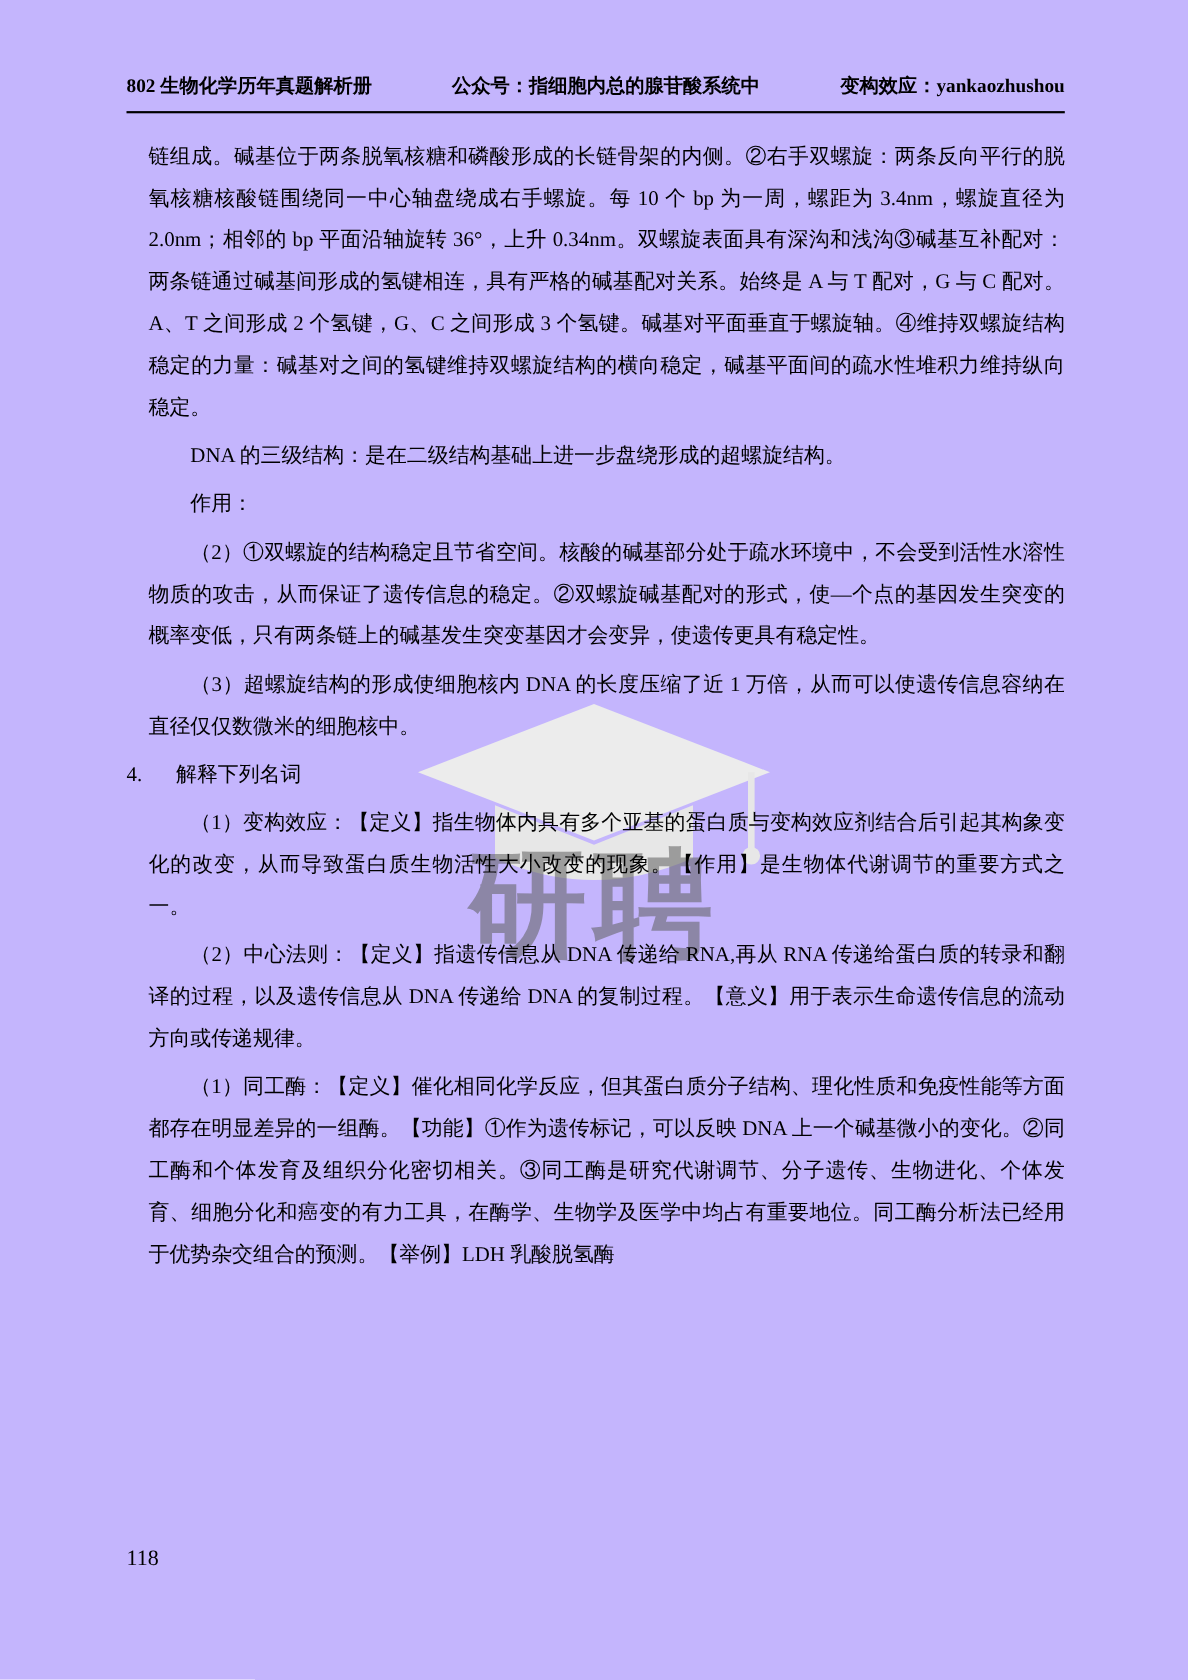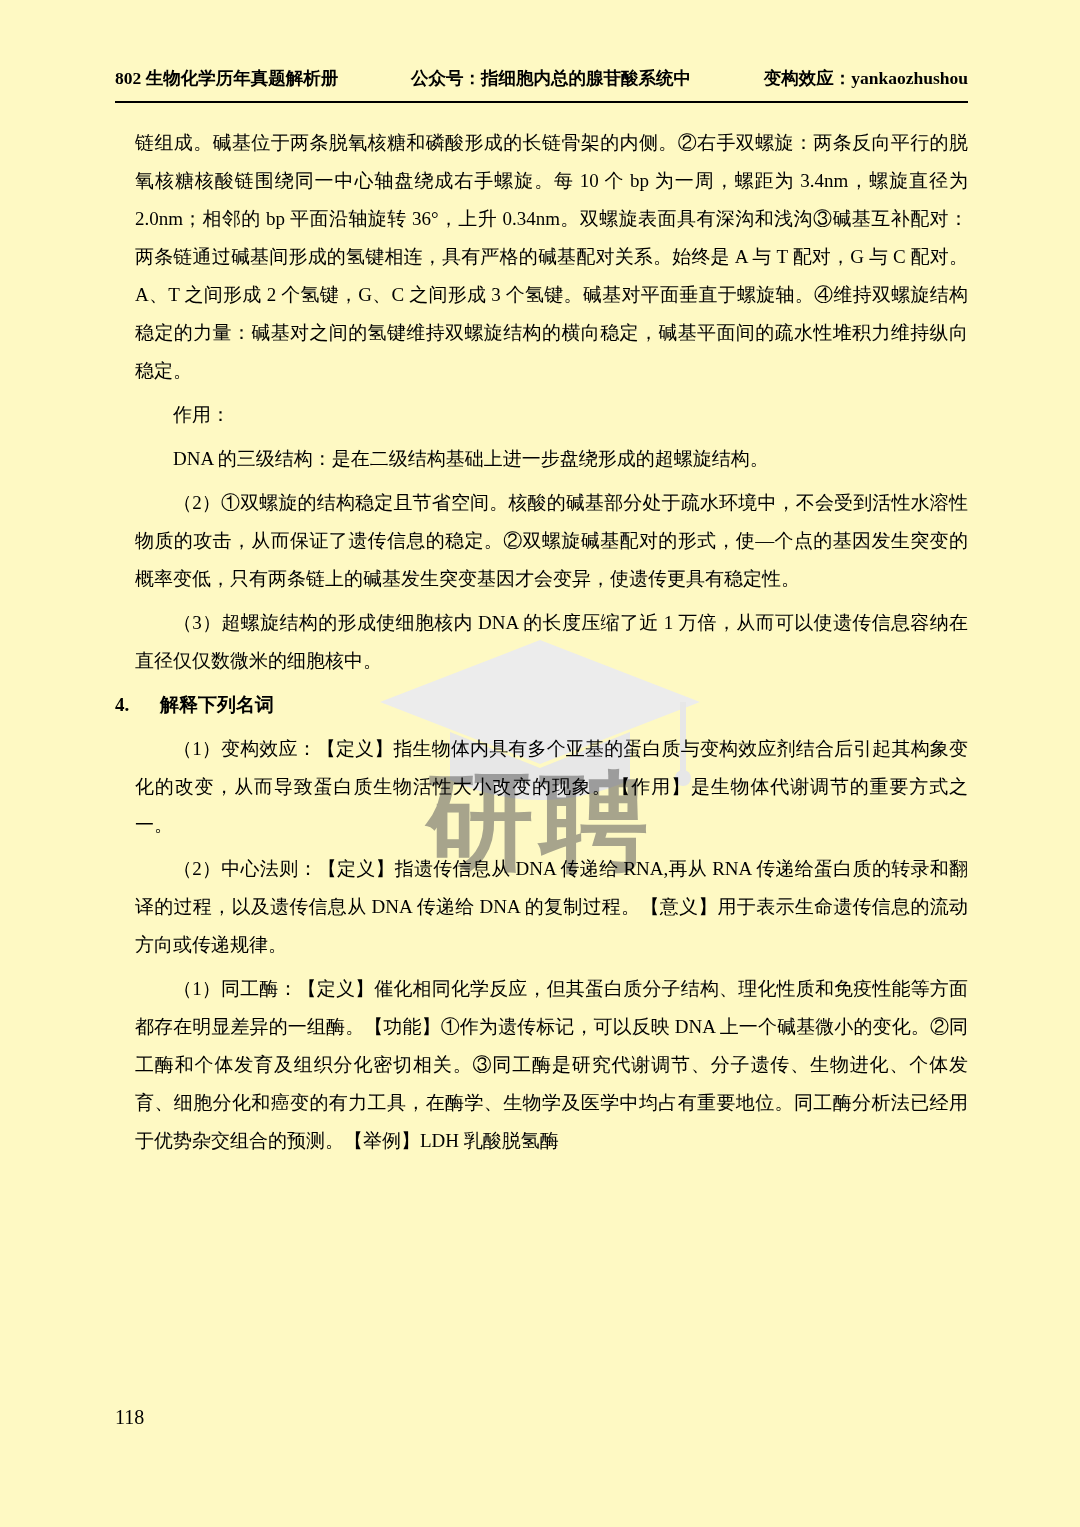--- a/index.html
+++ b/index.html
@@ -1,20 +1,20 @@
 <!DOCTYPE html>
 <html><head>
 <meta charset="utf-8">
 <style>
   * { margin:0; padding:0; box-sizing:border-box; }
   html,body { background:#ffffff; }
   .page {
     position:relative;
     width:1080px; height:1527px;
-    background:#fef9c3;
+    background:#c4b5fd;
     font-family:"Liberation Serif","DejaVu Serif",serif;
     color:#000;
     overflow:hidden;
   }
   .page-header {
     position:absolute;
     top:66px; left:115px; right:112px;
     display:flex;
     justify-content:space-between;
     align-items:baseline;
@@ -31,21 +31,21 @@
   .body-text {
     position:absolute;
     top:124px; left:115px; width:853px;
     font-size:19px;
     line-height:38px;
     text-align:justify;
     z-index:2;
   }
   .para { margin-bottom:6px;margin-left:20px; }
   .indent { text-indent:2em; }
-  .heading { font-weight:bold; margin-bottom:6px; }
+  .heading { font-weight:normal; margin-bottom:6px; }
   .heading .hnum { margin-right:26px; }
   .page-footer {
     position:absolute;
     left:115px; bottom:98px;
     font-size:20px;
     z-index:2;
   }
   
   .watermark {
     position:absolute;
@@ -87,22 +87,22 @@
         <path d="M70,92 L70,140 Q160,180 250,140 L250,92 L160,128 Z" fill="#e7e7e7"></path>
         <rect x="300" y="62" width="6" height="70" fill="#e7e7e7"></rect>
         <circle cx="303" cy="138" r="8" fill="#e7e7e7"></circle>
       </svg>
     </span>
     <div class="wm-text">研聘</div>
   </div>
 
   <main class="body-text">
     <p class="para">链组成。碱基位于两条脱氧核糖和磷酸形成的长链骨架的内侧。②右手双螺旋：两条反向平行的脱氧核糖核酸链围绕同一中心轴盘绕成右手螺旋。每 10 个 bp 为一周，螺距为 3.4nm，螺旋直径为 2.0nm；相邻的 bp 平面沿轴旋转 36°，上升 0.34nm。双螺旋表面具有深沟和浅沟③碱基互补配对：两条链通过碱基间形成的氢键相连，具有严格的碱基配对关系。始终是 A 与 T 配对，G 与 C 配对。A、T 之间形成 2 个氢键，G、C 之间形成 3 个氢键。碱基对平面垂直于螺旋轴。④维持双螺旋结构稳定的力量：碱基对之间的氢键维持双螺旋结构的横向稳定，碱基平面间的疏水性堆积力维持纵向稳定。</p>
+    <p class="para indent">DNA 的三级结构：是在二级结构基础上进一步盘绕形成的超螺旋结构。</p>
     <p class="para indent">作用：</p>
-    <p class="para indent">DNA 的三级结构：是在二级结构基础上进一步盘绕形成的超螺旋结构。</p>
     <p class="para indent">（2）①双螺旋的结构稳定且节省空间。核酸的碱基部分处于疏水环境中，不会受到活性水溶性物质的攻击，从而保证了遗传信息的稳定。②双螺旋碱基配对的形式，使—个点的基因发生突变的概率变低，只有两条链上的碱基发生突变基因才会变异，使遗传更具有稳定性。</p>
     <p class="para indent">（3）超螺旋结构的形成使细胞核内 DNA 的长度压缩了近 1 万倍，从而可以使遗传信息容纳在直径仅仅数微米的细胞核中。</p>
 
     <p class="heading">
       <span class="hnum">4.</span>
       <span class="htitle">解释下列名词</span>
     </p>
 
     <p class="para indent">（1）变构效应：【定义】指生物体内具有多个亚基的蛋白质与变构效应剂结合后引起其构象变化的改变，从而导致蛋白质生物活性大小改变的现象。【作用】是生物体代谢调节的重要方式之一。</p>
     <p class="para indent">（2）中心法则：【定义】指遗传信息从 DNA 传递给 RNA,再从 RNA 传递给蛋白质的转录和翻译的过程，以及遗传信息从 DNA 传递给 DNA 的复制过程。【意义】用于表示生命遗传信息的流动方向或传递规律。</p>

